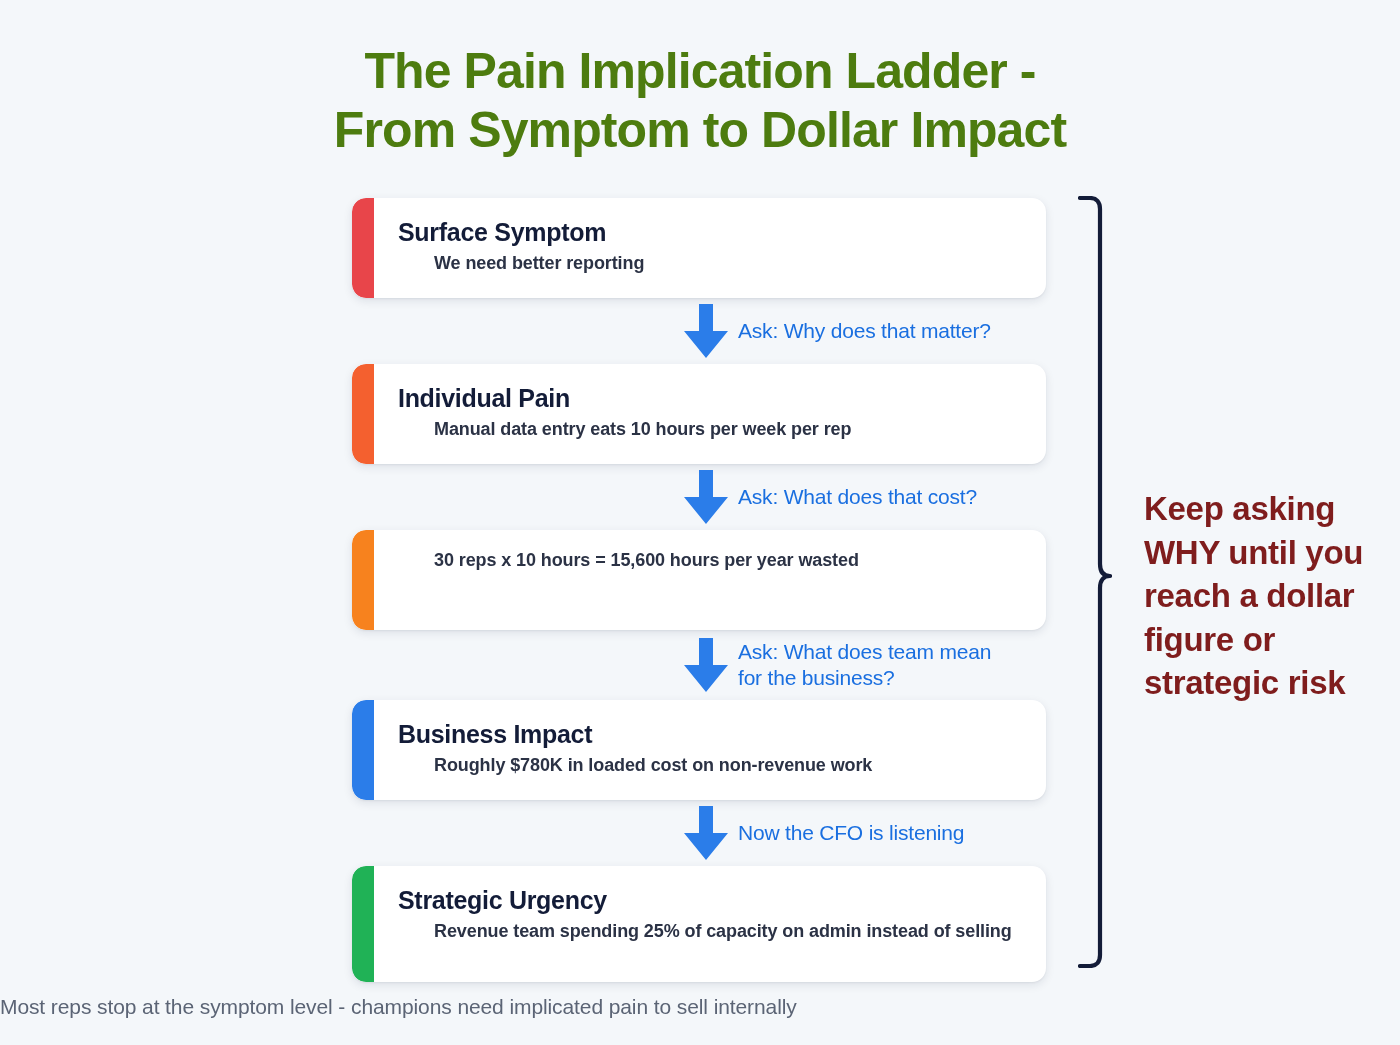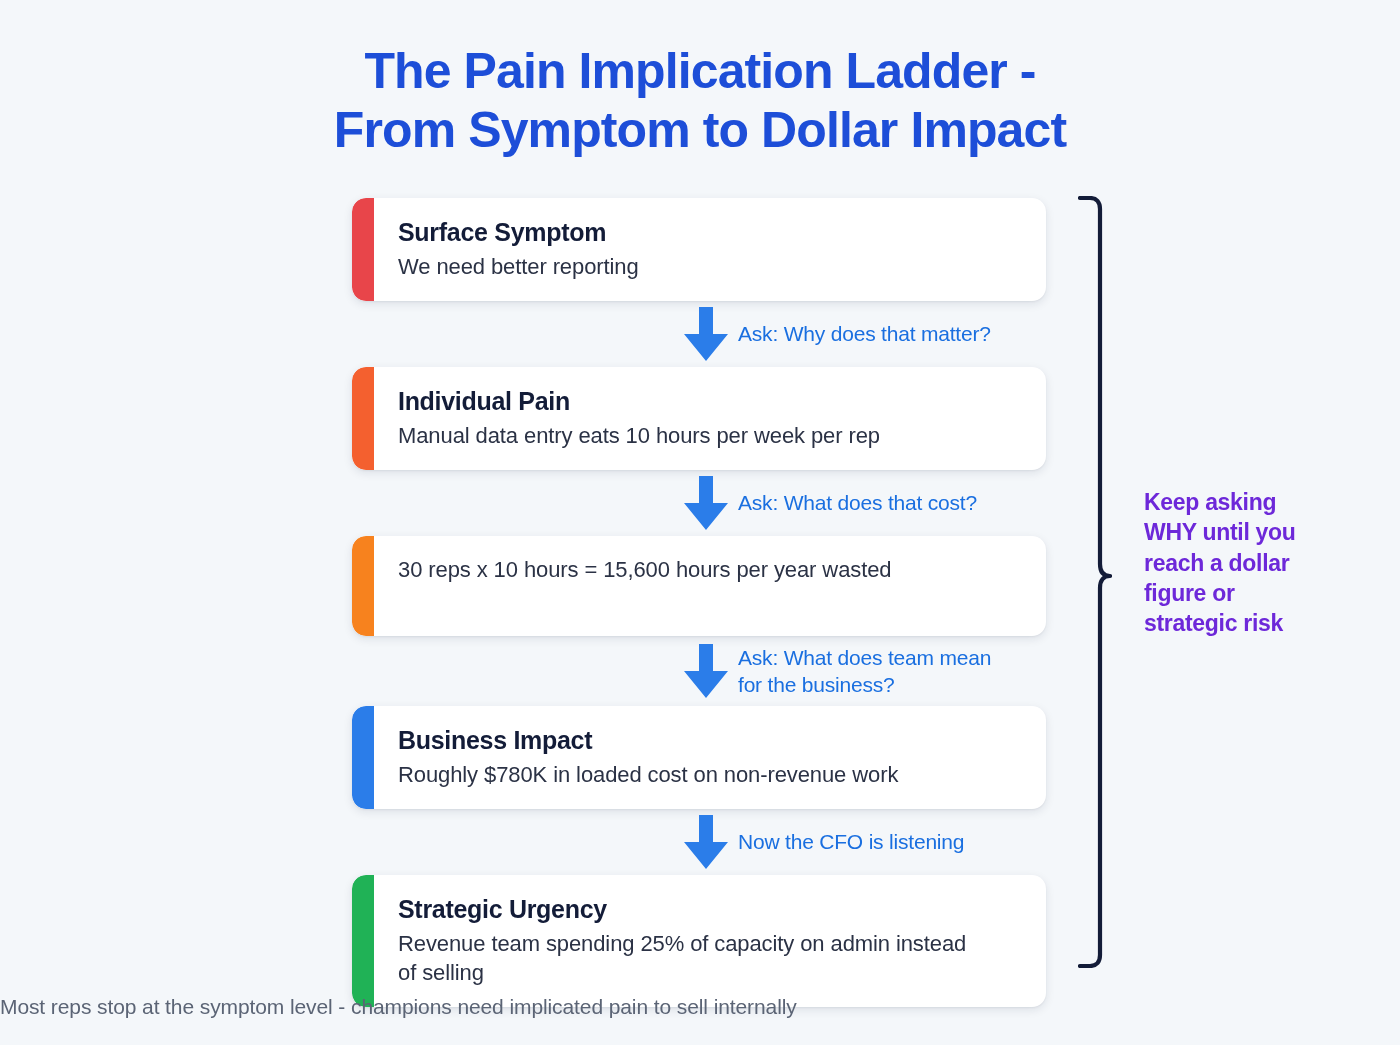--- a/index.html
+++ b/index.html
@@ -12,21 +12,21 @@
     overflow:hidden;
   }
   .canvas { position:relative; width:1400px; height:1045px; }
 
   
   .title {
     position:absolute;
     left:0; top:42px;
     width:1400px;
     text-align:center;
-    color:#1d4ed8;
+    color:#4d7c0f;
     font-size:50px;
     font-weight:bold;
     line-height:1.18;
     letter-spacing:-0.9px;
   }
   .title .ln { display:block; }
 
   
   .ladder {
     position:absolute;
@@ -63,24 +63,25 @@
   .card-title {
     color:#131c38;
     font-size:25px;
     font-weight:bold;
     letter-spacing:-0.3px;
     line-height:1.2;
     margin-bottom:5px;
   }
   .card-desc {
     color:#2b3245;
-    font-size:22px;
-    font-weight:normal;
+    font-size:18px;
+    font-weight:bold;
     line-height:1.32;
     letter-spacing:-0.1px;
+    margin-left:36px;
   }
 
   
   .connector {
     position:relative;
     height:66px;
     display:flex;
     align-items:center;
   }
   .arrow {
@@ -114,22 +115,22 @@
     width:34px;
     height:772px;
   }
   .brace svg { display:block; width:34px; height:772px; }
 
   .note {
     position:absolute;
     left:1144px;
     top:487px;
     width:226px;
-    color:#6d28d9;
-    font-size:23px;
+    color:#7f1d1d;
+    font-size:33px;
     font-weight:bold;
     line-height:1.32;
     letter-spacing:-0.3px;
     white-space:pre-line;
   }
 
   
   .footer {
     position:absolute;
     left:0;

